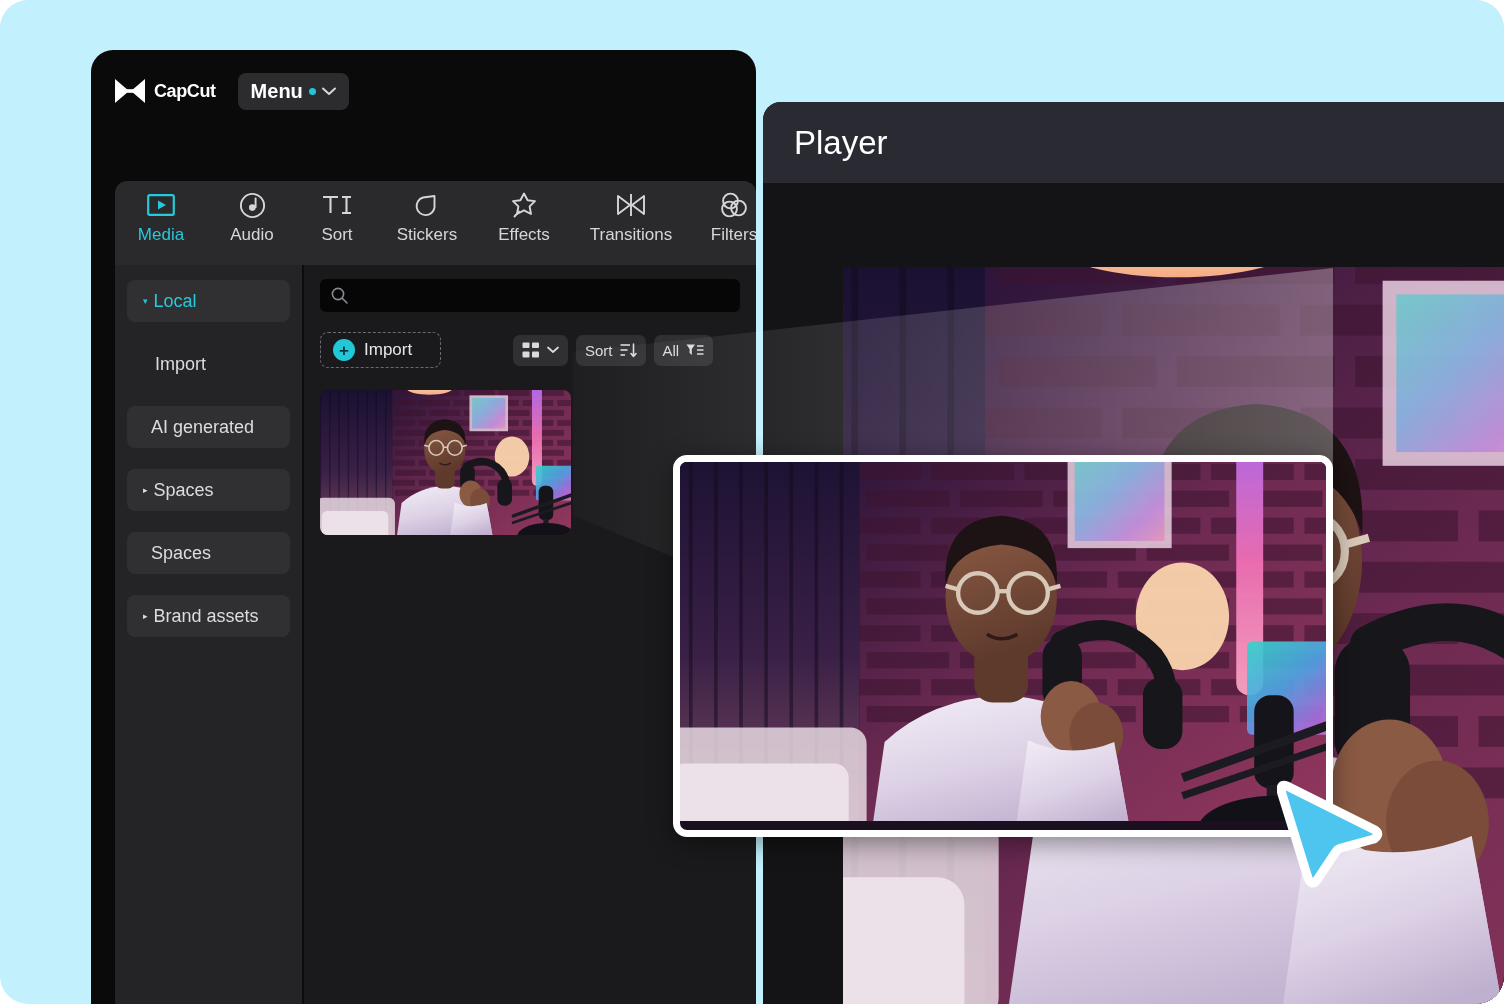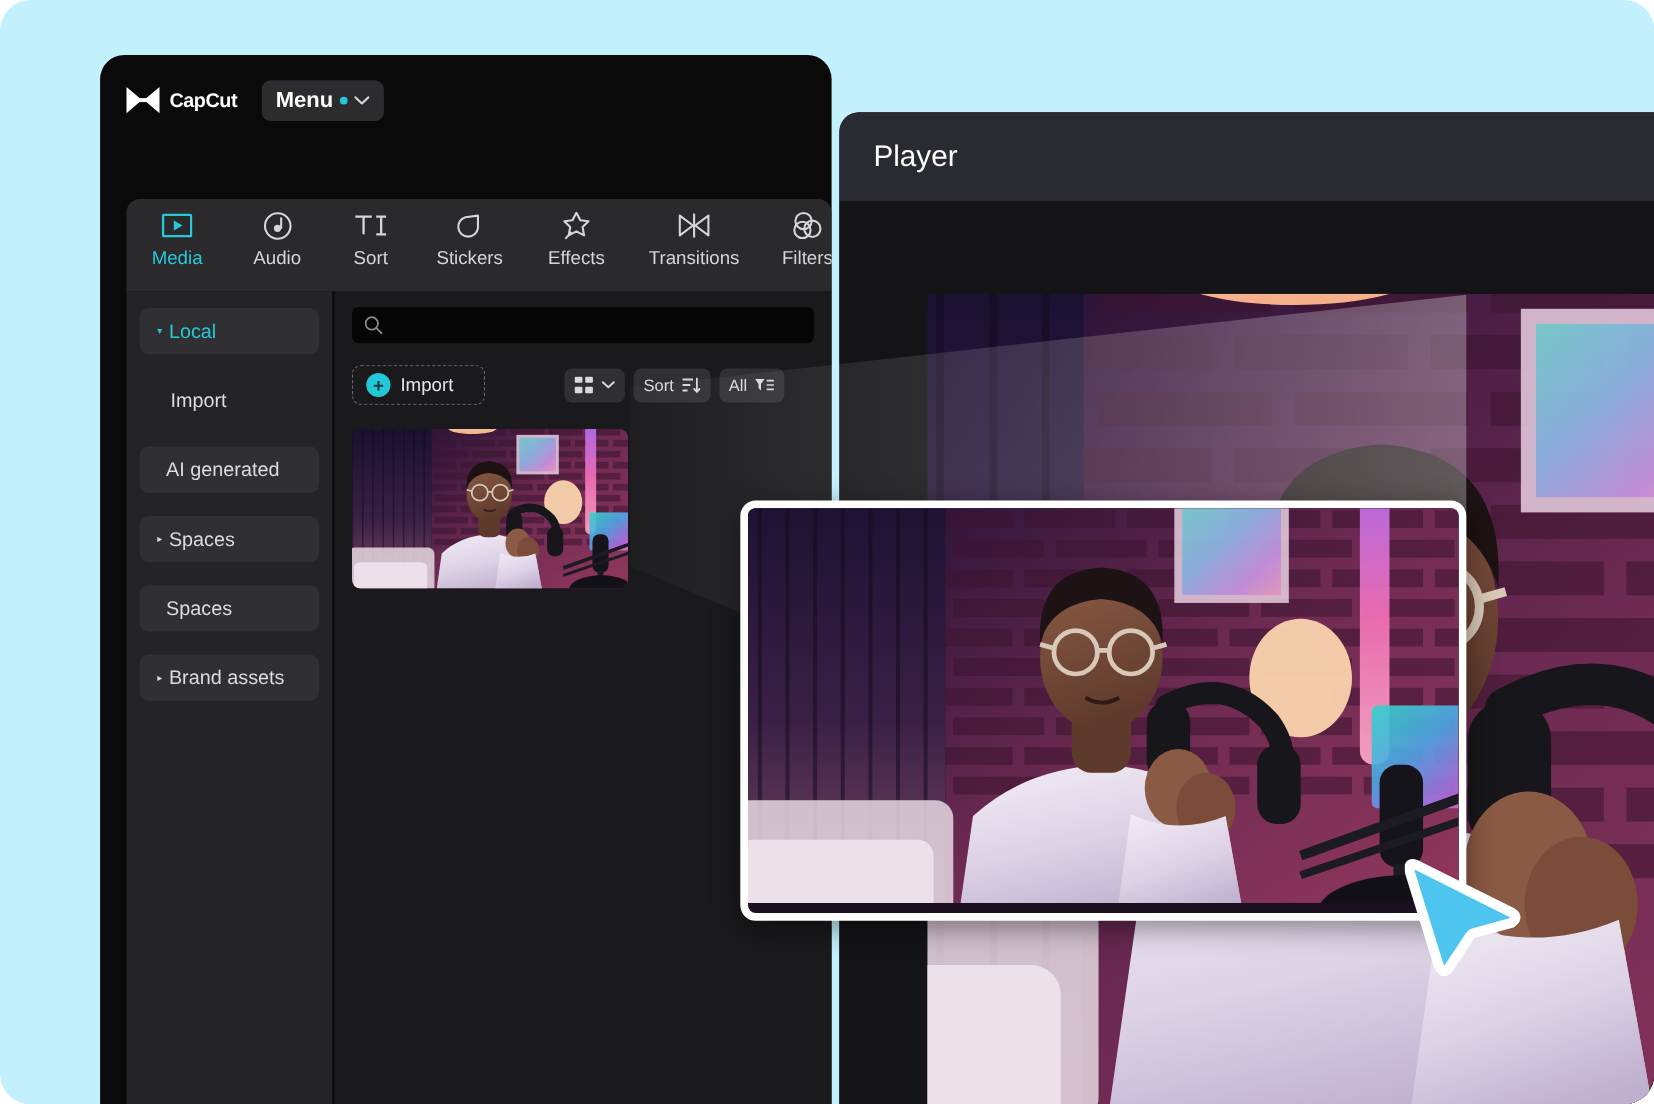--- a/index.html
+++ b/index.html
@@ -186,21 +186,21 @@
     border-radius: 18px 0 0 0;
     overflow: hidden;
     z-index: 5;
   }
   #player-header {
     width: 100%; height: 81px;
     background: #2a2a33;
     display: flex; align-items: center;
     padding-left: 31px;
   }
-  #player-title { color: #ffffff; font-size: 27px; }
+  #player-title { color: #ffffff; font-size: 33px; }
   #player-stage {
     position: absolute; left: 0; top: 81px;
     width: 741px; height: 821px;
     background: #141416;
   }
   #player-video {
     position: absolute;
     left: 80px; top: 84px;
     width: 661px; height: 737px;
     overflow: hidden;

